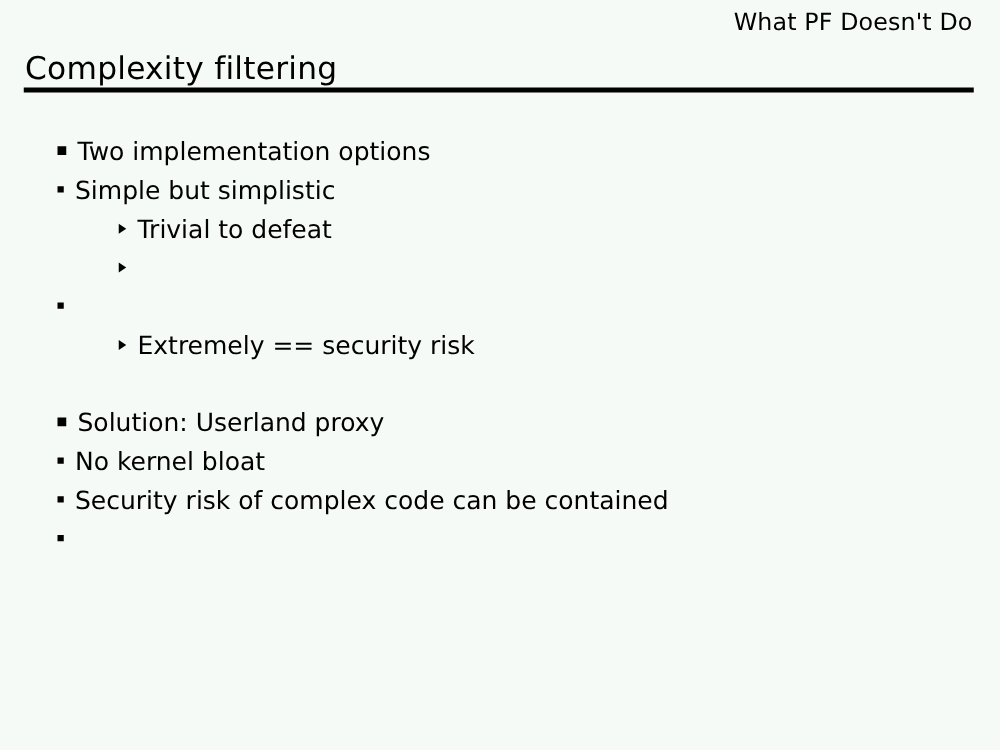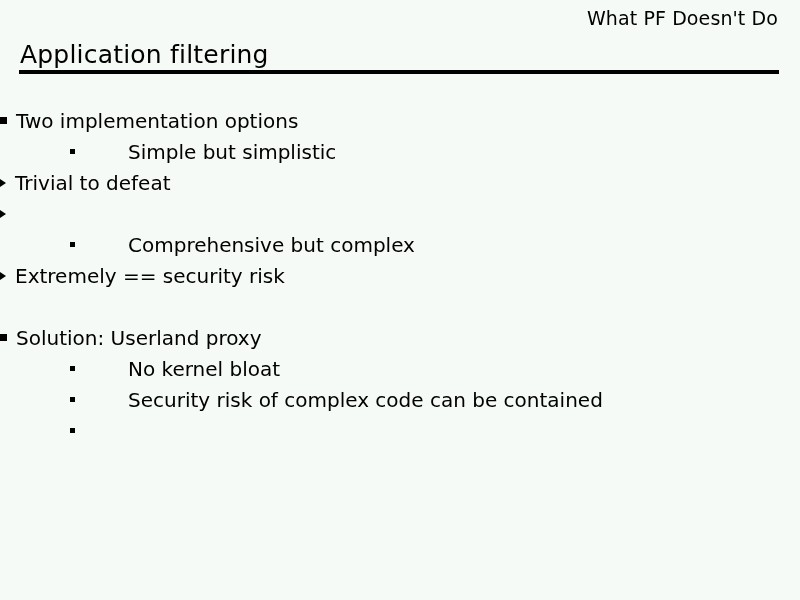--- a/index.html
+++ b/index.html
@@ -80,49 +80,49 @@
     display: inline-block;
     position: relative;
   }
 
   .bullet-text {
     flex: 0 1 auto;
     white-space: nowrap;
   }
 
   
-  .lvl1 { }
+  .lvl1 { padding-left: 46px; }
   .lvl1 .bullet-mark {
     width: 7px;
     height: 7px;
     background: #000;
     margin-top: 9px;
     margin-right: 9px;
   }
   .lvl1 .bullet-text {
     font-size: 20px;
     line-height: 26px;
   }
 
   
-  .lvl2 { padding-left: 70px; gap: 44px; }
+  .lvl2 { padding-left: 46px; }
   .lvl2 .bullet-mark {
     width: 5px;
     height: 5px;
     background: #000;
     margin-top: 10px;
     margin-right: 9px;
   }
   .lvl2 .bullet-text {
     font-size: 20px;
     line-height: 26px;
   }
 
   
-  .lvl3 { }
+  .lvl3 { padding-left: 95px; }
   .lvl3 .bullet-mark {
     width: 0;
     height: 0;
     border-top: 4px solid transparent;
     border-bottom: 4px solid transparent;
     border-left: 6px solid #000;
     margin-top: 9px;
     margin-right: 9px;
   }
   .lvl3 .bullet-text {
@@ -130,21 +130,21 @@
     line-height: 26px;
   }
 </style>
 </head>
 <body>
 
 <div class="slide">
 
   <div class="slide-header">What PF Doesn't Do</div>
 
-  <div class="slide-title">Application filtering</div>
+  <div class="slide-title">Complexity filtering</div>
 
   <div class="title-rule"></div>
 
   <div class="slide-body">
       <div class="bullet-row lvl1">
         <span class="bullet-mark"></span>
         <span class="bullet-text">Two implementation options</span>
       </div>
       <div class="bullet-row lvl2">
         <span class="bullet-mark"></span>
@@ -152,21 +152,20 @@
       </div>
       <div class="bullet-row lvl3">
         <span class="bullet-mark"></span>
         <span class="bullet-text">Trivial to defeat</span>
       </div>
       <div class="bullet-row lvl3">
         <span class="bullet-mark"></span>
       </div>
       <div class="bullet-row lvl2">
         <span class="bullet-mark"></span>
-        <span class="bullet-text">Comprehensive but complex</span>
       </div>
       <div class="bullet-row lvl3">
         <span class="bullet-mark"></span>
         <span class="bullet-text">Extremely == security risk</span>
       </div>
       <div class="bullet-row spacer"></div>
       <div class="bullet-row lvl1">
         <span class="bullet-mark"></span>
         <span class="bullet-text">Solution: Userland proxy</span>
       </div>

